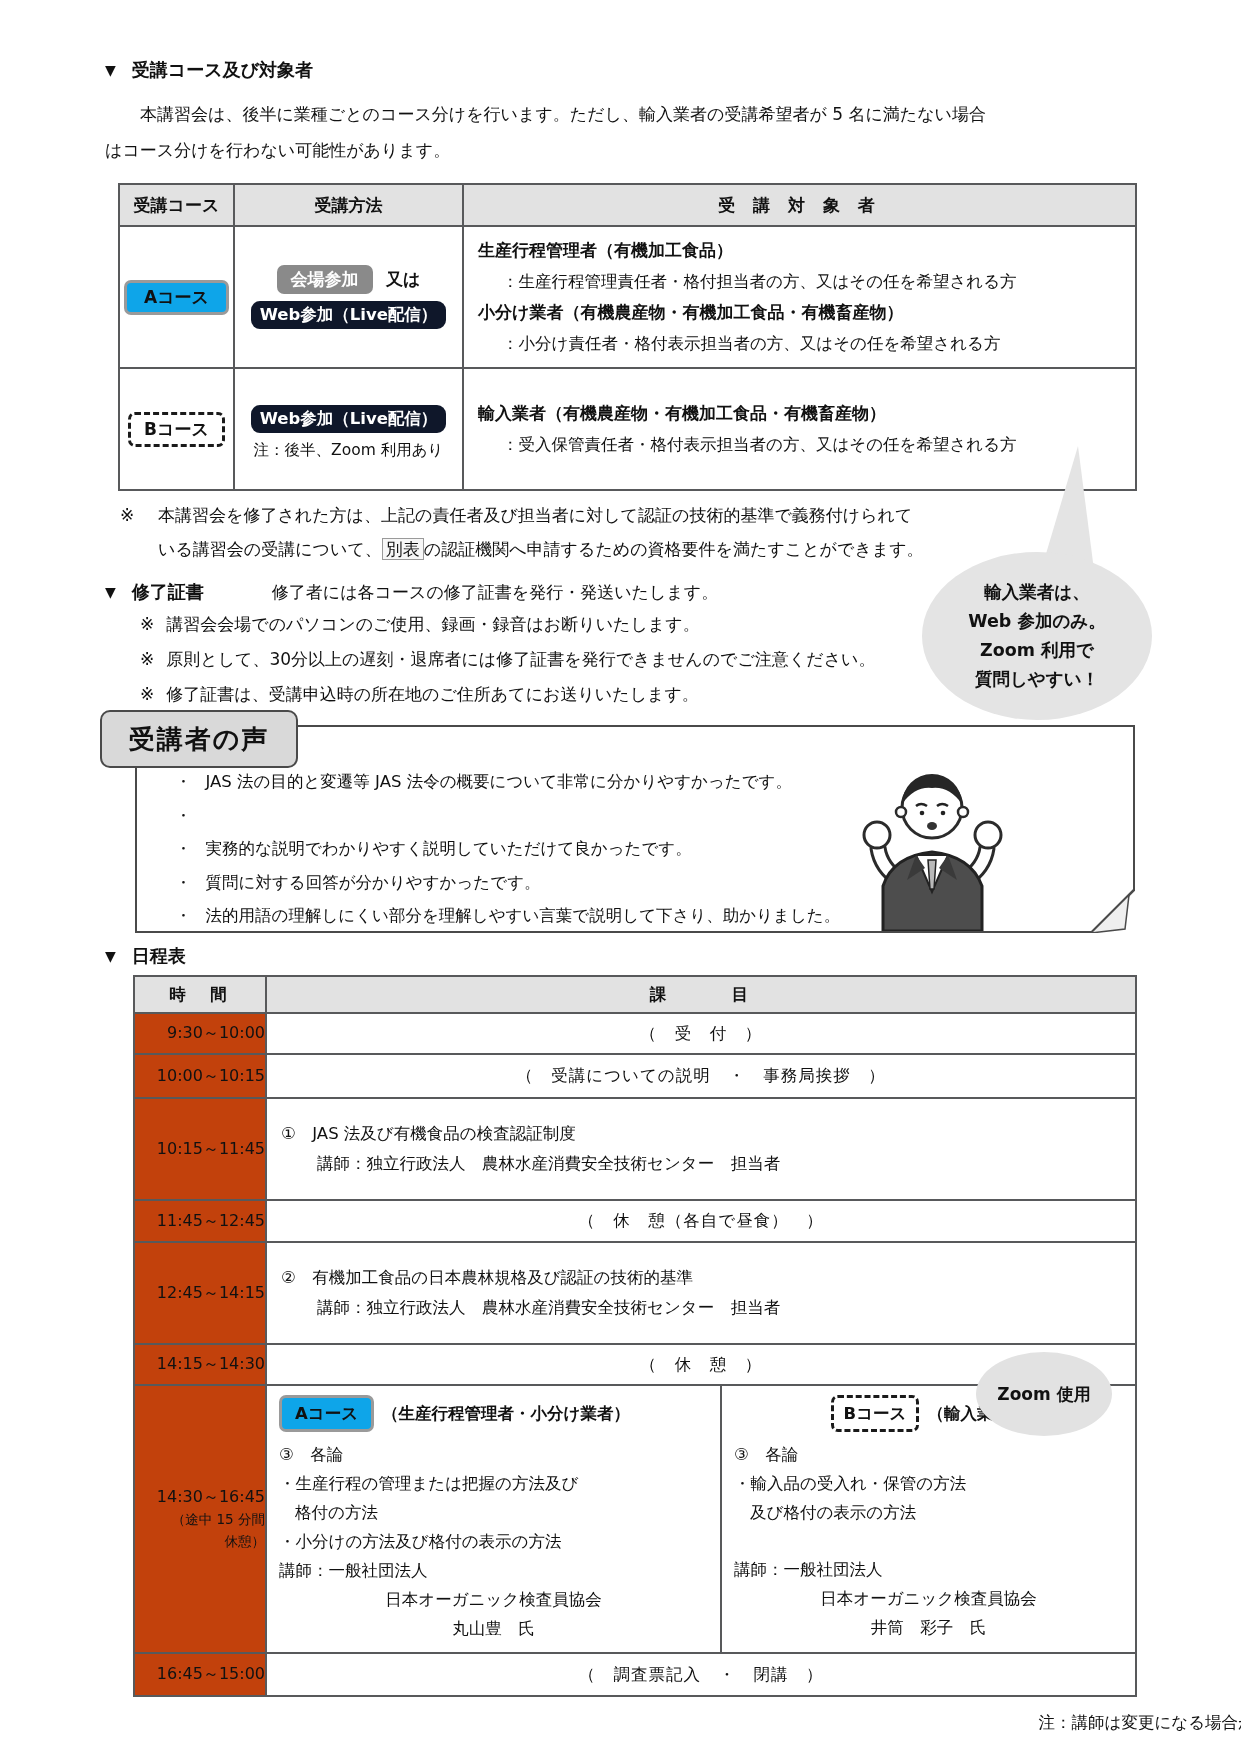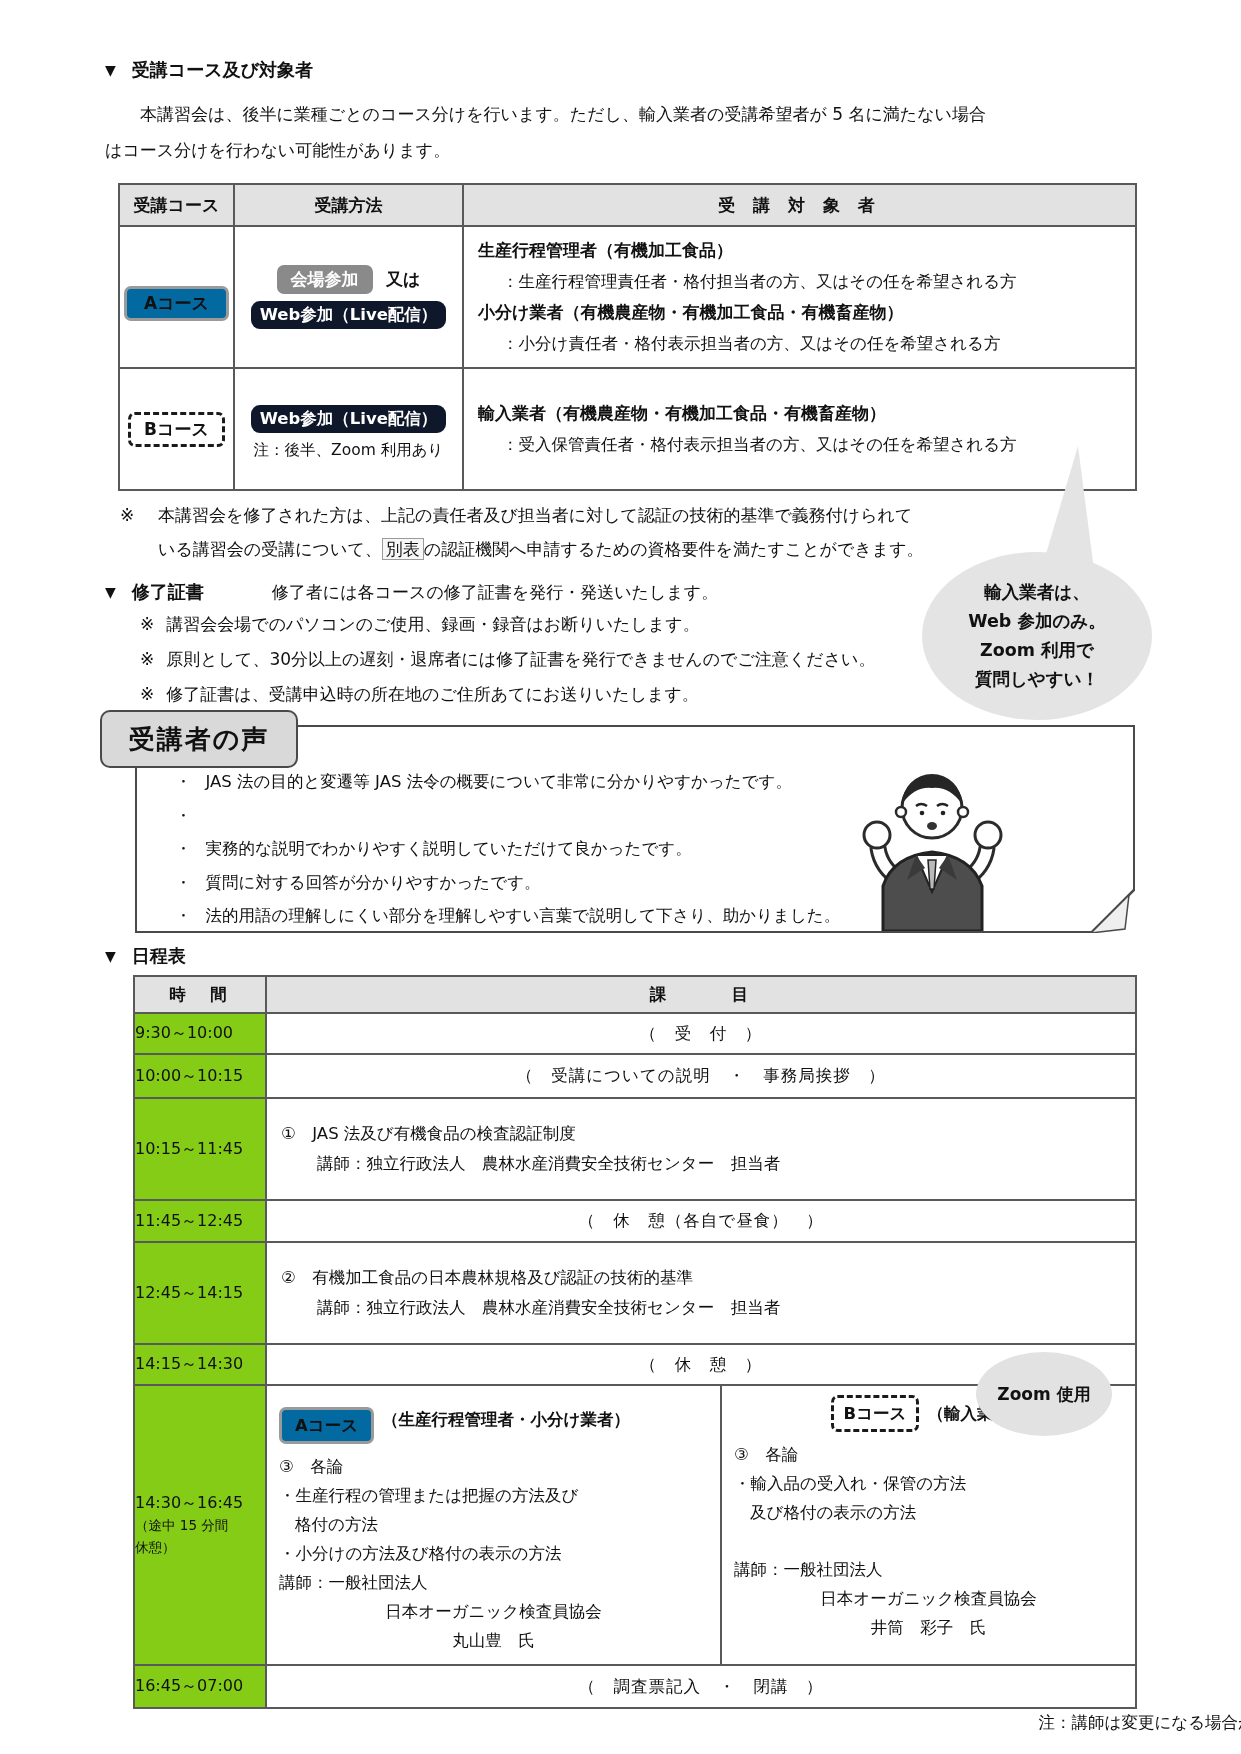--- a/index.html
+++ b/index.html
@@ -12,21 +12,21 @@
   .abs { position:absolute; }
   .sec-head { display:flex; align-items:center; gap:16px; font-weight:bold; font-size:18px; }
   .tri { font-size:14px; line-height:1; }
   .intro-line { line-height:36px; }
 
   
   table.course { border-collapse:collapse; table-layout:fixed; }
   table.course th, table.course td { border:2px solid #58595b; }
   table.course th { background:#e2e2e2; font-weight:bold; text-align:center; height:42px; font-size:17px; }
   .c-course { text-align:center; vertical-align:middle; }
-  .box-a { display:inline-block; border:3px solid #9a9a9a; border-radius:7px; padding:3px 17px; font-weight:bold; background:#0369a1;margin-top:12px; }
+  .box-a { display:inline-block; border:3px solid #9a9a9a; border-radius:7px; padding:3px 17px; font-weight:bold; background:#0ea5e9; }
   .box-b { display:inline-block; border:3px dashed #1a1a1a; border-radius:7px; padding:3px 13px; font-weight:bold; background:#fff; }
   .c-method { text-align:center; vertical-align:middle; }
   .badge-gray { display:inline-block; background:#8a8a8a; color:#fff; font-weight:bold; border-radius:7px; padding:3px 14px; }
   .badge-black { display:inline-block; background:#0f172a; color:#fff; font-weight:bold; border-radius:9px; padding:3px 9px; font-size:16.5px; }
   .m-or { font-weight:bold; margin-left:8px; }
   .m-line { margin:7px 0; }
   .method-note { font-size:15.5px; margin-top:6px; }
   .c-target { padding:8px 14px; vertical-align:middle; }
   .t-title { font-weight:bold; line-height:31px; }
   .t-desc { padding-left:24px; line-height:31px; font-size:16.5px; }
@@ -48,21 +48,21 @@
   .v-item { display:flex; gap:14px; line-height:33.5px; font-size:16.5px; }
   .v-dot { padding-left:38px; }
   .voices-tab { background:#d9d9d9; border:2.5px solid #4a4a4a; border-radius:10px;
                 display:flex; align-items:center; justify-content:center;
                 font-weight:bold; font-size:26px; letter-spacing:2px; }
 
   
   table.sched { border-collapse:collapse; table-layout:fixed; font-size:16.5px; }
   table.sched th, table.sched td { border:2px solid #58595b; }
   table.sched th { background:#e2e2e2; font-weight:bold; text-align:center; letter-spacing:4px; }
-  .time-cell { background:#84cc16; text-align:left; vertical-align:middle; font-size:16px; }
+  .time-cell { background:#c2410c; text-align:right; vertical-align:middle; font-size:16px; }
   .time-sub { font-size:13.5px; line-height:22px; }
   .center-cell { text-align:center; vertical-align:middle; letter-spacing:1px; }
   .lesson-cell { padding:20px 14px; vertical-align:middle; line-height:30px; }
   .lesson-l2 { padding-left:36px; }
   .split-cell { padding:9px 12px; vertical-align:top; line-height:29px; }
   .split-head { display:flex; align-items:center; gap:8px; font-weight:bold; margin-bottom:8px; }
   .split-head.centered { justify-content:center; }
   .sline-indent { padding-left:16px; }
   .sline-center { text-align:center; }
   .zoom-badge { background:#e2e2e2; border-radius:50%; display:flex; align-items:center;
@@ -296,21 +296,21 @@
           </div>
           <div>③　各論</div>
           <div>・輸入品の受入れ・保管の方法</div>
           <div class="sline-indent">及び格付の表示の方法</div>
           <div style="margin-top:28px;">講師：一般社団法人</div>
           <div class="sline-center">日本オーガニック検査員協会</div>
           <div class="sline-center">井筒　彩子　氏</div>
         </td>
       </tr>
       <tr style="height:43px;">
-        <td class="time-cell">16:45～07:00</td>
+        <td class="time-cell">16:45～15:00</td>
         <td class="center-cell" colspan="2">（　調査票記入　・　閉講　）</td>
       </tr>
     </tbody>
   </table>
 
   <div class="abs zoom-badge" style="left:976px; top:1352px; width:136px; height:84px;">Zoom 使用</div>
 
   <div class="abs footer-note" style="left:133px; top:1712px; width:1206px;">注：講師は変更になる場合があります。</div>
 
 </div>

